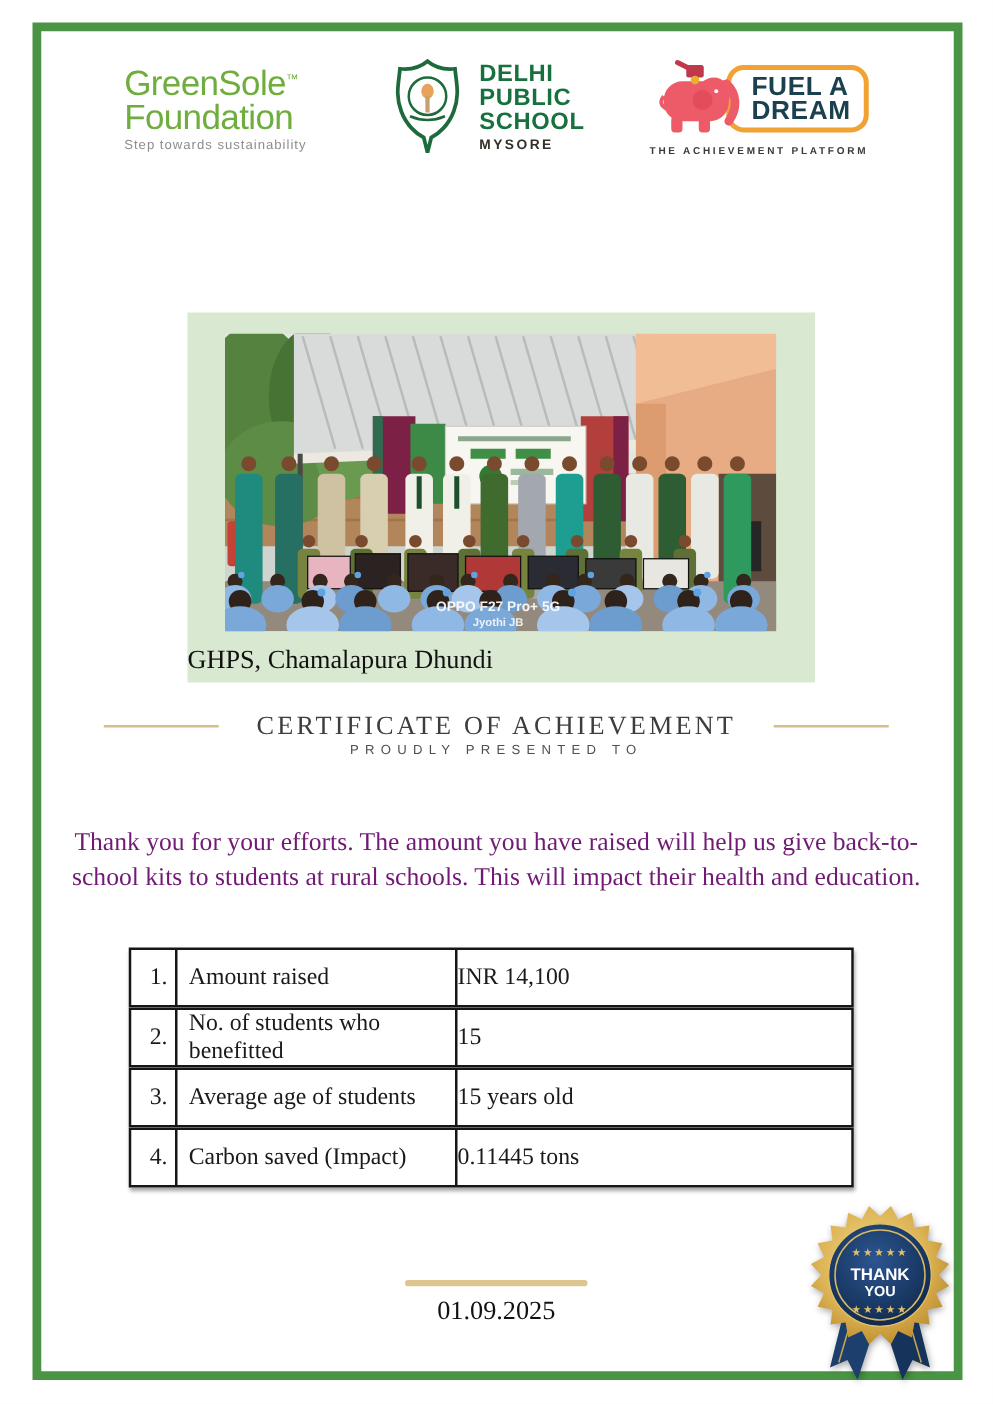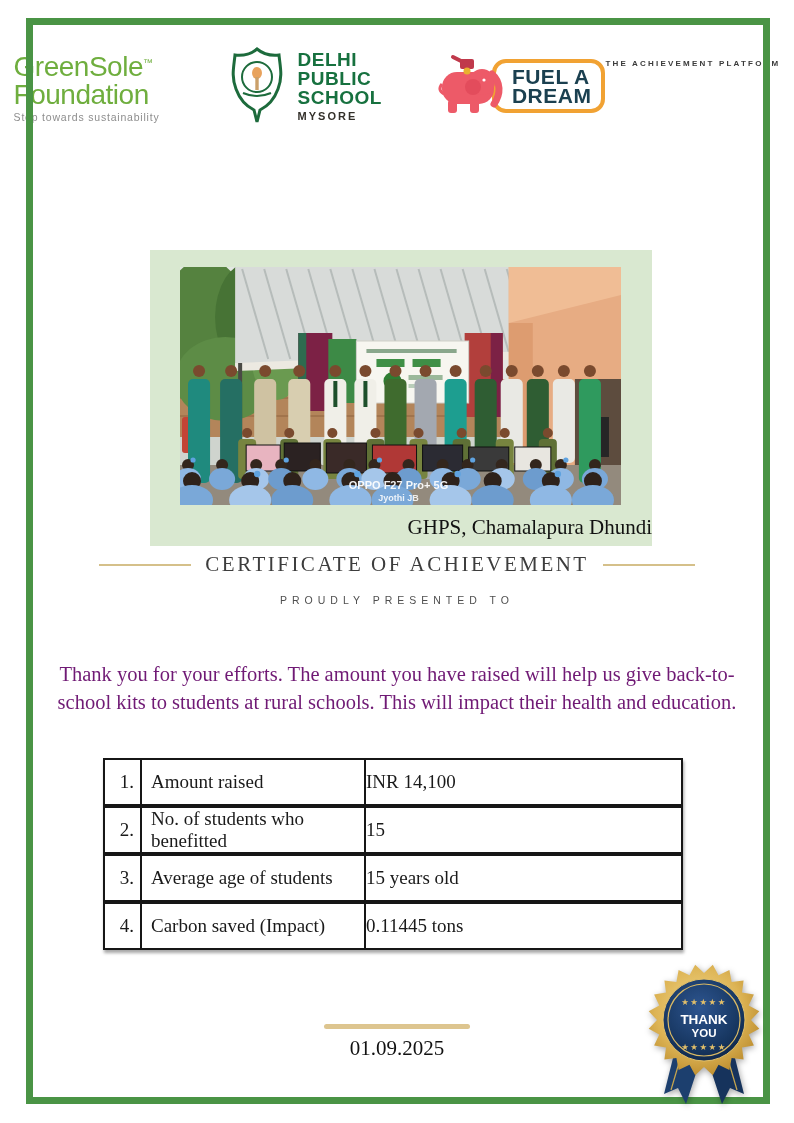--- a/index.html
+++ b/index.html
@@ -12,44 +12,44 @@
   .logos{position:absolute;top:46px;left:0;width:100%;display:flex;justify-content:center;
          align-items:center;gap:52px;z-index:0;}
   .logo-greensole{font-family:"Liberation Sans",sans-serif;color:#6fae3e;width:160px;}
   .gs-line{font-size:28px;line-height:27px;letter-spacing:-0.5px;}
   .gs-line sup{font-size:10px;color:#6fae3e;}
   .gs-tag{font-size:10.5px;color:#8d8d8d;letter-spacing:0.8px;margin-top:3px;}
   .logo-dps{display:flex;align-items:center;gap:10px;}
   .dps-text{font-family:"Liberation Sans",sans-serif;}
   .dps-name{font-weight:bold;color:#17713f;font-size:19px;line-height:19px;letter-spacing:0.5px;}
   .dps-city{font-weight:bold;color:#33302a;font-size:11px;letter-spacing:2px;margin-top:3px;}
-  .logo-fad{display:flex;flex-direction:row;align-items:flex-start;}
+  .logo-fad{display:flex;flex-direction:column;align-items:flex-end;}
   .fad-top{display:flex;align-items:center;}
   .fad-eleph{position:relative;z-index:2;margin-right:-16px;filter:none;}
   .fad-box{border:4px solid #f1a233;border-radius:14px;background:#fff;padding:4px 10px 4px 16px;}
   .fad-l{font-family:"Liberation Sans",sans-serif;font-weight:bold;color:#1b4050;
          font-size:21px;line-height:19px;letter-spacing:0.5px;}
   .fad-tag{font-family:"Liberation Sans",sans-serif;font-weight:bold;color:#3a3a3a;
            font-size:8px;letter-spacing:2.2px;margin-top:5px;}
 
   
   .statement{position:absolute;top:174px;left:47px;width:700px;margin:0;text-align:center;
              font-family:"Liberation Sans",sans-serif;font-weight:bold;font-size:15px;
              line-height:1.55;color:#3aa22d;}
 
   
   .photo-box{position:absolute;top:250px;left:150px;width:502px;height:296px;background:#d9e8d0;}
   .photo-svg{position:absolute;top:17px;left:30px;width:441px;height:238px;display:block;}
-  .caption{position:absolute;bottom:6px;left:0;width:100%;text-align:right;font-size:21px;color:#111;margin-top:39px;}
+  .caption{position:absolute;bottom:6px;left:0;width:100%;text-align:left;font-size:21px;color:#111;margin-top:39px;}
 
   
   .cert-row{position:absolute;top:552px;left:0;width:100%;display:flex;justify-content:center;
             align-items:center;gap:14px;}
   .rule{width:92px;height:2px;background:#d5c08a;}
-  .cert-title{margin:0;font-weight:400;font-size:21px;letter-spacing:2.5px;color:#3d3d3d;}
+  .cert-title{margin:16px;font-weight:400;font-size:21px;letter-spacing:2.5px;color:#3d3d3d;}
   .presented{position:absolute;top:594px;left:0;width:100%;text-align:center;
              font-family:"Liberation Sans",sans-serif;font-size:10.5px;letter-spacing:5px;color:#4f4f4f;}
   .name{position:absolute;top:609px;left:0;width:100%;text-align:center;
         font-size:31px;letter-spacing:1px;color:#2e8b2e;}
   .message{position:absolute;top:660px;left:41px;width:712px;margin:0;text-align:center;
            font-size:20.5px;line-height:1.38;color:#701a75;}
 
   
   .info-table{position:absolute;top:758px;left:103px;width:580px;}
   .t-row{display:flex;height:48px;border:2px solid #161616;background:#fff;box-sizing:border-box;

